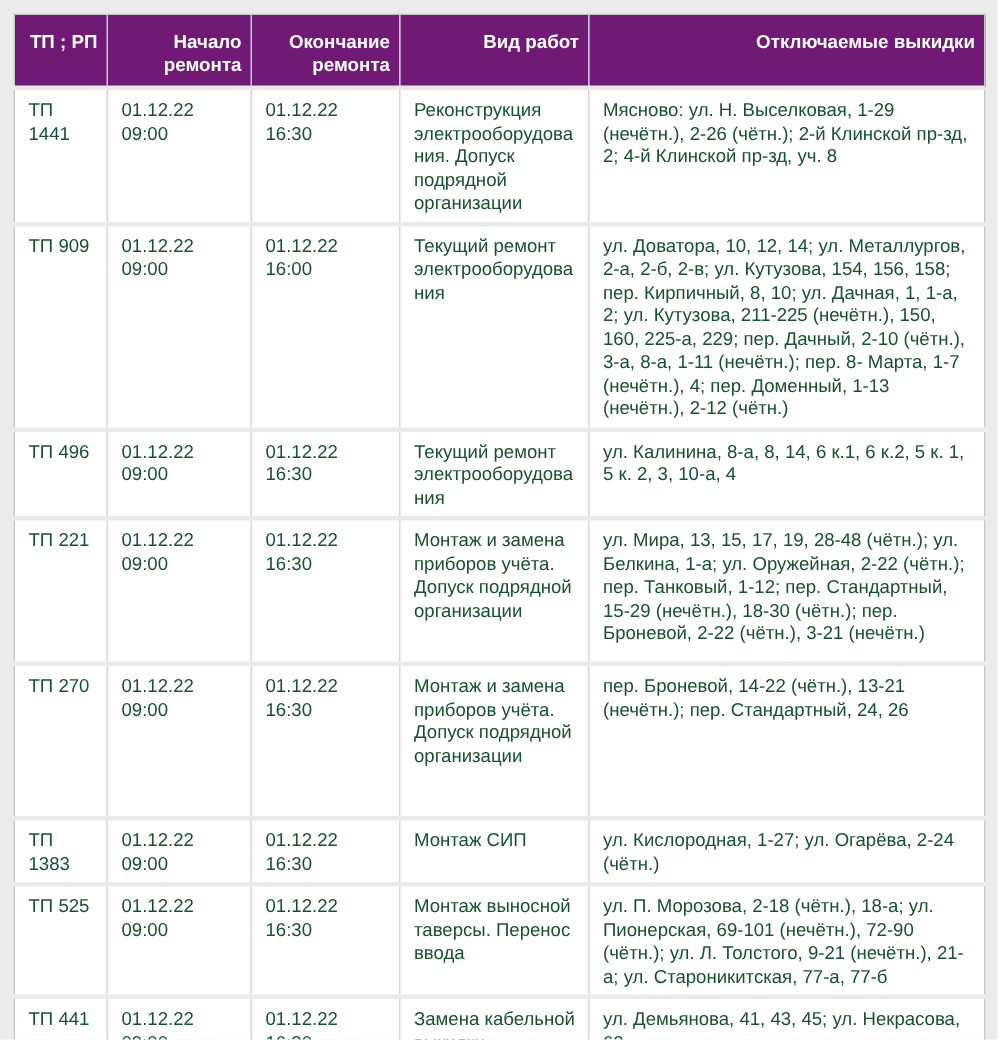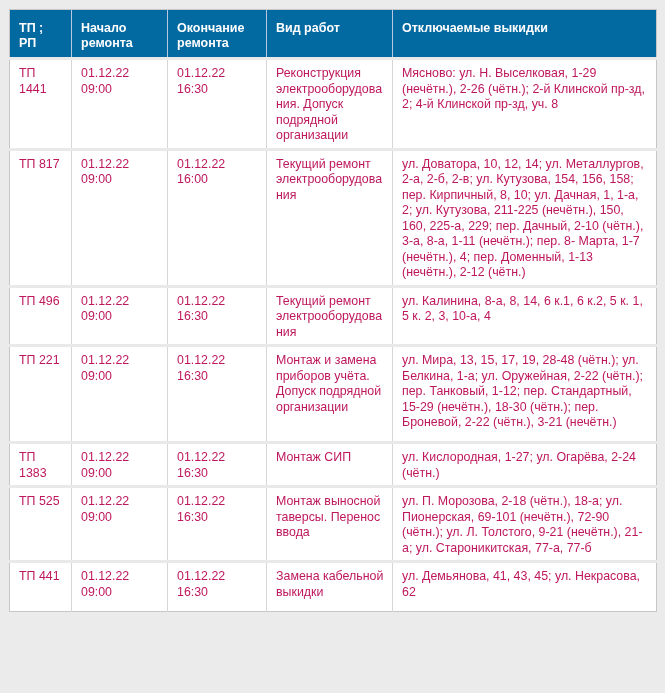--- a/index.html
+++ b/index.html
@@ -21,36 +21,36 @@
     background: #ffffff;
     border: 1px solid #c6c6c6;
   }
   col.c-tp    { width: 62px; }
   col.c-start { width: 96px; }
   col.c-end   { width: 99px; }
   col.c-work  { width: 126px; }
   col.c-obj   { width: 264px; }
 
   th {
-    background: #0369a1;
+    background: #701a75;
     color: #ffffff;
     font-size: 12.5px;
     font-weight: bold;
     line-height: 15px;
-    text-align: left;
+    text-align: right;
     vertical-align: top;
-    padding: 11px 24px 6px 9px;
+    padding: 11px 6px 6px 9px;
     border-right: 1px solid #b9c7e2;
   }
   th:last-child { border-right: none; }
 
   td {
     font-size: 12.4px;
     line-height: 15.5px;
-    color: #be185d;
+    color: #14532d;
     vertical-align: top;
     text-align: left;
     padding: 6px 7px 4px 9px;
     border-right: 1px solid #d6d6d6;
     word-wrap: break-word;
   }
   td:last-child { border-right: none; }
 
   tbody tr { border-top: 3px solid #e9e9e9; }
 
@@ -86,39 +86,46 @@
   </thead>
   <tbody>
     <tr class="r0">
       <td>ТП 1441</td>
       <td>01.12.22 09:00</td>
       <td>01.12.22 16:30</td>
       <td>Реконструкция электрооборудования. Допуск подрядной организации</td>
       <td>Мясново: ул. Н. Выселковая, 1-29 (нечётн.), 2-26 (чётн.); 2-й Клинской пр-зд, 2; 4-й Клинской пр-зд, уч. 8</td>
     </tr>
     <tr class="r1">
-      <td>ТП 817</td>
+      <td>ТП 909</td>
       <td>01.12.22 09:00</td>
       <td>01.12.22 16:00</td>
       <td>Текущий ремонт электрооборудования</td>
       <td>ул. Доватора, 10, 12, 14; ул. Металлургов, 2-а, 2-б, 2-в; ул. Кутузова, 154, 156, 158; пер. Кирпичный, 8, 10; ул. Дачная, 1, 1-а, 2; ул. Кутузова, 211-225 (нечётн.), 150, 160, 225-а, 229; пер. Дачный, 2-10 (чётн.), 3-а, 8-а, 1-11 (нечётн.); пер. 8- Марта, 1-7 (нечётн.), 4; пер. Доменный, 1-13 (нечётн.), 2-12 (чётн.)</td>
     </tr>
     <tr class="r2">
       <td>ТП 496</td>
       <td>01.12.22 09:00</td>
       <td>01.12.22 16:30</td>
       <td>Текущий ремонт электрооборудования</td>
       <td>ул. Калинина, 8-а, 8, 14, 6 к.1, 6 к.2, 5 к. 1, 5 к. 2, 3, 10-а, 4</td>
     </tr>
     <tr class="r3">
       <td>ТП 221</td>
       <td>01.12.22 09:00</td>
       <td>01.12.22 16:30</td>
       <td>Монтаж и замена приборов учёта. Допуск подрядной организации</td>
       <td>ул. Мира, 13, 15, 17, 19, 28-48 (чётн.); ул. Белкина, 1-а; ул. Оружейная, 2-22 (чётн.); пер. Танковый, 1-12; пер. Стандартный, 15-29 (нечётн.), 18-30 (чётн.); пер. Броневой, 2-22 (чётн.), 3-21 (нечётн.)</td>
+    </tr>
+    <tr class="r4">
+      <td>ТП 270</td>
+      <td>01.12.22 09:00</td>
+      <td>01.12.22 16:30</td>
+      <td>Монтаж и замена приборов учёта. Допуск подрядной организации</td>
+      <td>пер. Броневой, 14-22 (чётн.), 13-21 (нечётн.); пер. Стандартный, 24, 26</td>
     </tr>
     <tr class="r5">
       <td>ТП 1383</td>
       <td>01.12.22 09:00</td>
       <td>01.12.22 16:30</td>
       <td>Монтаж СИП</td>
       <td>ул. Кислородная, 1-27; ул. Огарёва, 2-24 (чётн.)</td>
     </tr>
     <tr class="r6">
       <td>ТП 525</td>

